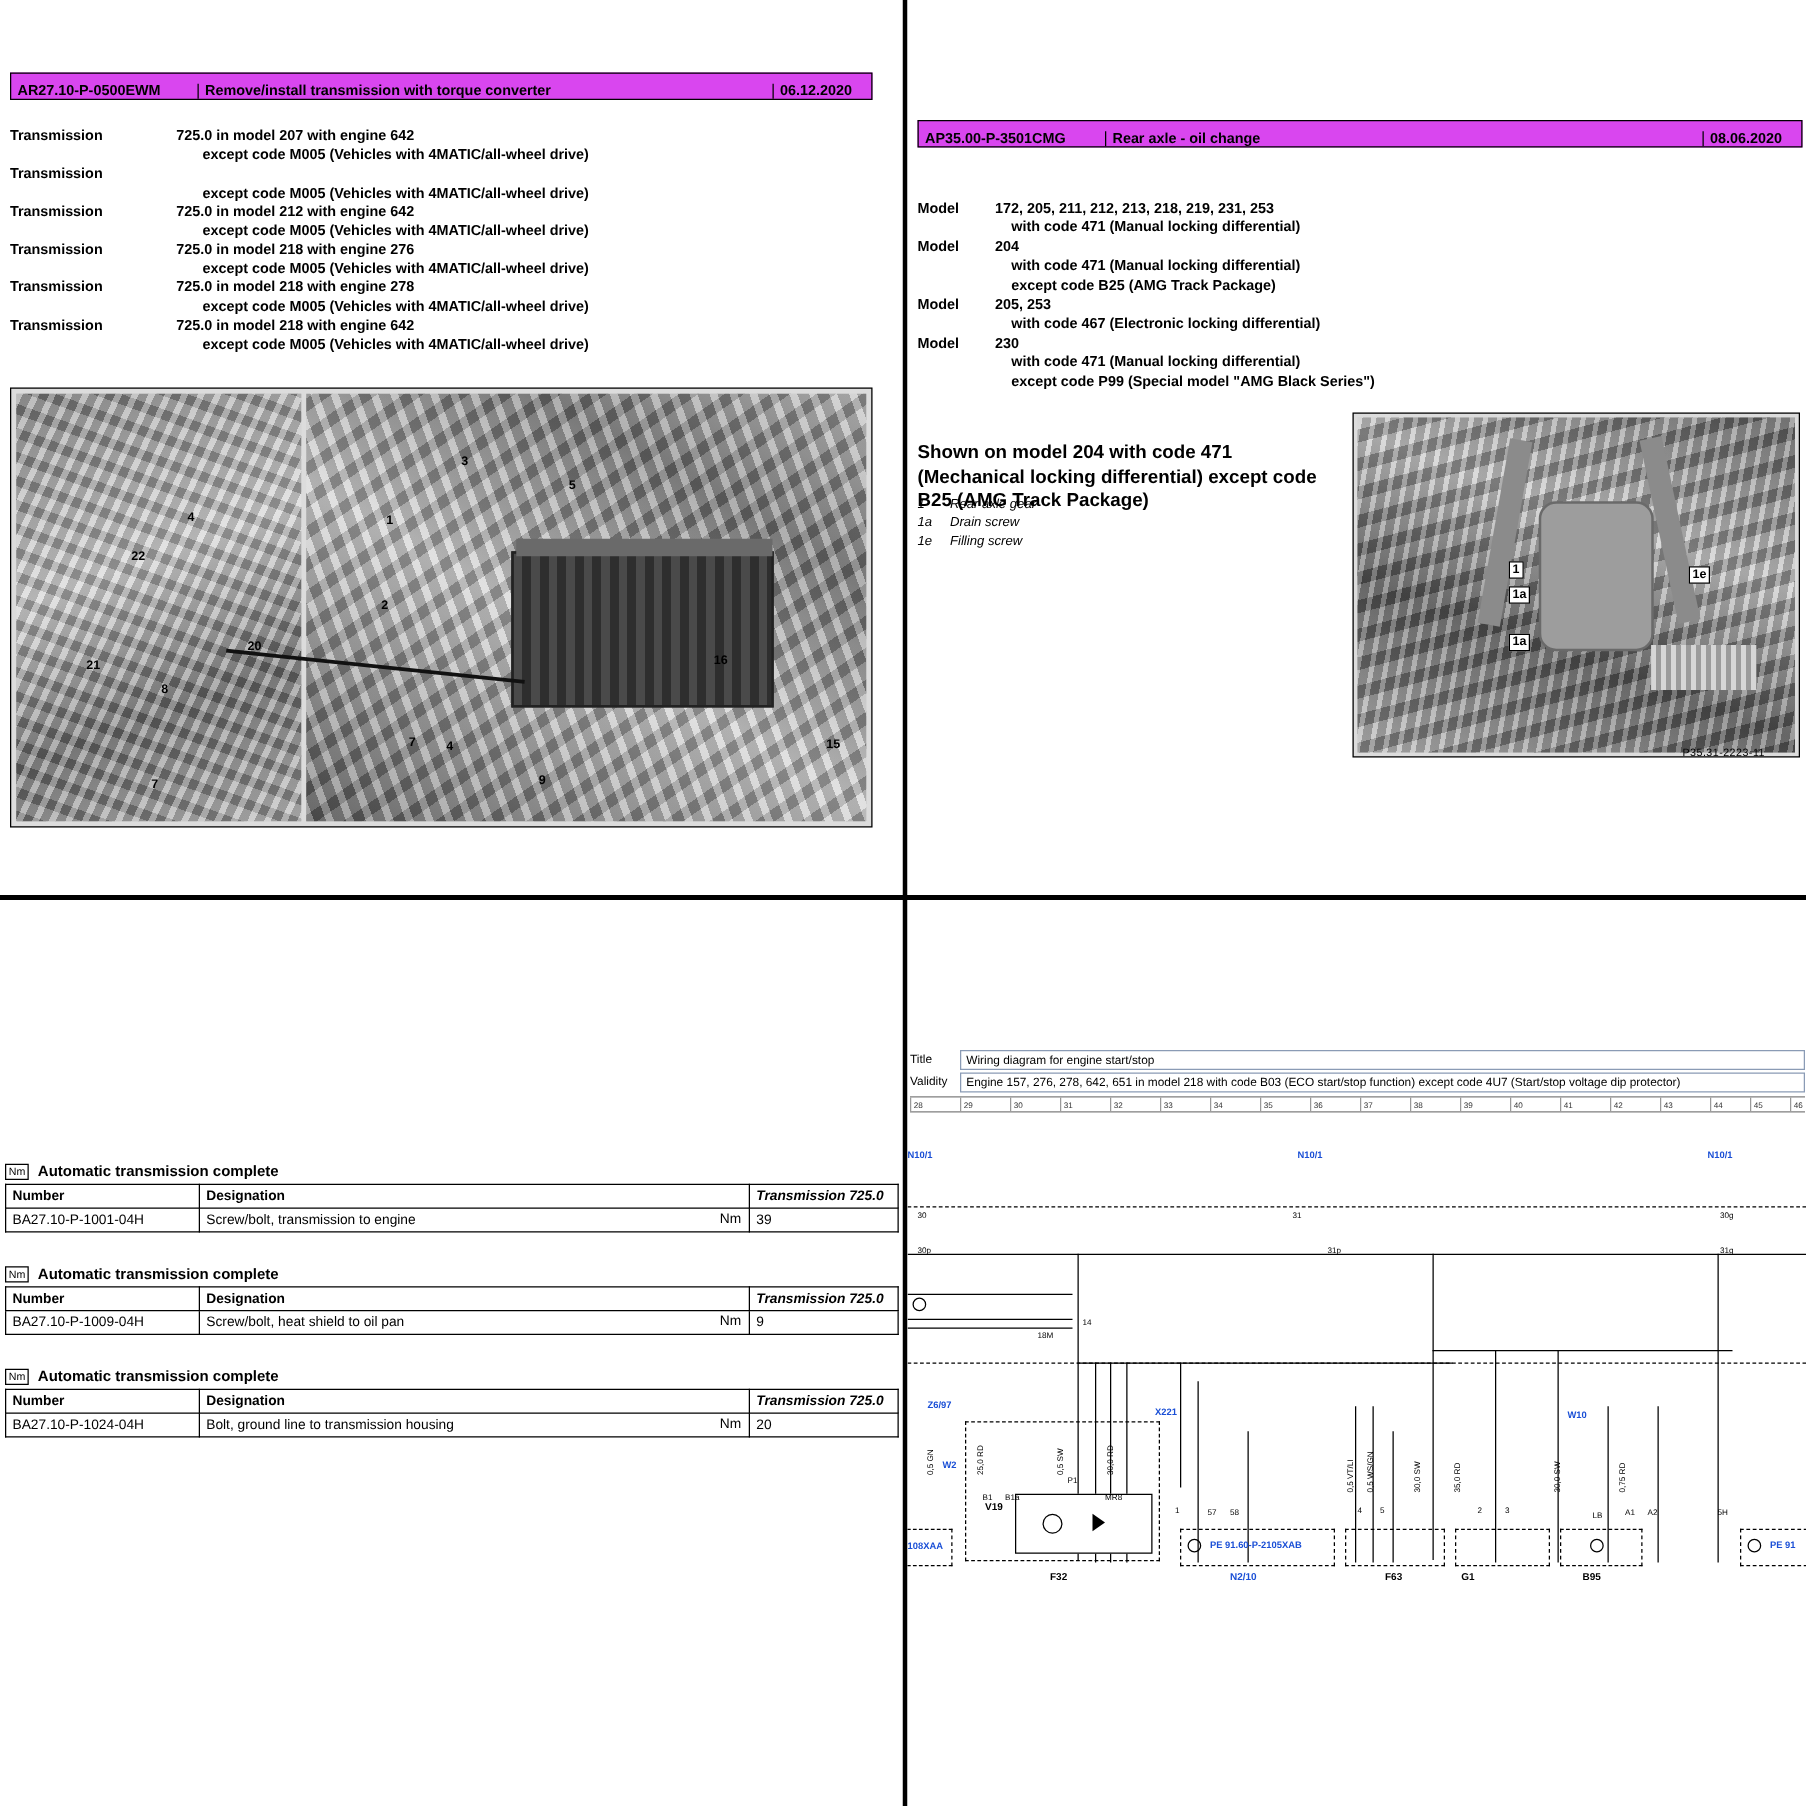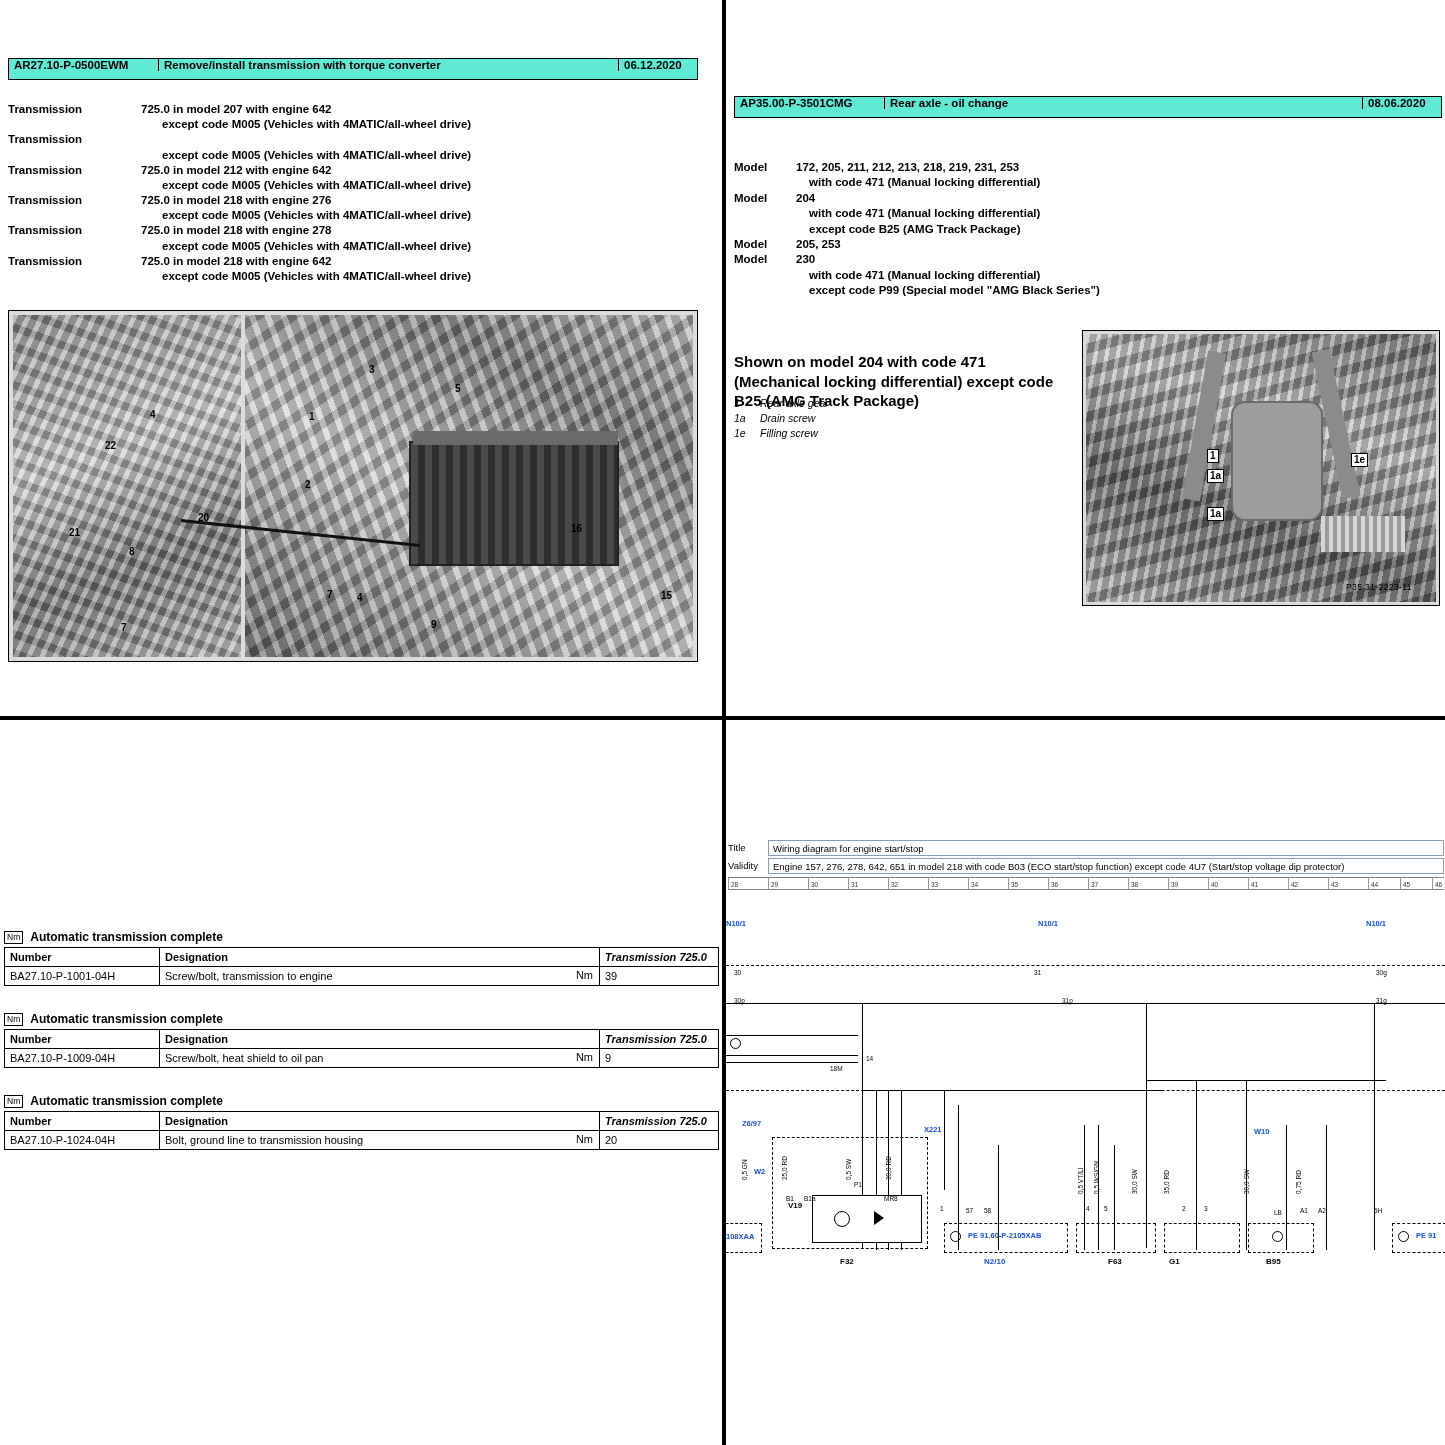--- a/index.html
+++ b/index.html
@@ -38,22 +38,22 @@
   .q-bl { left: 0; top: 720px; width: 722px; height: 725px; }
   .q-br { left: 726px; top: 720px; width: 719px; height: 725px; }
 
   
   .dochead {
     display: flex;
     border: 1.5px solid #000;
     font-size: 11.5px;
     font-weight: bold;
     height: 22px;
-    align-items: flex-start;
-    background: #5eead4;
+    align-items: flex-end;
+    background: #d946ef;
   }
   .dochead > div {
     display: flex;
     align-items: center;
     padding: 0 5px;
     border-right: 1.5px solid #000;
     white-space: nowrap;
     overflow: hidden;
   }
   .dochead > div:last-child { border-right: none; }
@@ -334,20 +334,21 @@
       <div class="model-row">
           <div class="model-label">Model</div>
           <div>204</div>
         </div>
       <div class="model-sub2">with code 471 (Manual locking differential)</div>
       <div class="model-sub2">except code B25 (AMG Track Package)</div>
       <div class="model-row">
           <div class="model-label">Model</div>
           <div>205, 253</div>
         </div>
+      <div class="model-sub2">with code 467 (Electronic locking differential)</div>
       <div class="model-row">
           <div class="model-label">Model</div>
           <div>230</div>
         </div>
       <div class="model-sub2">with code 471 (Manual locking differential)</div>
       <div class="model-sub2">except code P99 (Special model "AMG Black Series")</div>
     </div>
 
     <div class="shown-note" style="position:absolute;left:8px;top:352px;width:320px;">Shown on model 204 with code 471 (Mechanical locking differential) except code B25 (AMG Track Package)</div>
 
@@ -374,21 +375,21 @@
       <div style="position:absolute;left:244px;top:18px;width:18px;height:150px;background:#8b8b8b;transform:rotate(-12deg);"></div>
       <div style="position:absolute;left:238px;top:185px;width:84px;height:36px;background:#c3c3c3;
                   background-image:repeating-linear-gradient(90deg,#d6d6d6 0 4px,#9b9b9b 4px 8px);"></div>
 
       <div class="numtag box" style="left:124px;top:118px;">1</div>
       <div class="numtag box" style="left:268px;top:122px;">1e</div>
       <div class="numtag box" style="left:124px;top:138px;">1a</div>
       <div class="numtag box" style="left:124px;top:176px;">1a</div>
     </div>
 
-    <div class="figref" style="position:absolute;left:610px;top:582px;padding-left:10px;">P35.31-2223-11</div>
+    <div class="figref" style="position:absolute;left:610px;top:597px;padding-left:10px;">P35.31-2223-11</div>
   </div>
 
   <div class="quad q-bl">
     <div style="position:absolute;left:4px;top:210px;width:716px;">
 
       <div class="torque-group">
         <div class="tq-head">
           <span class="nm-badge">Nm</span>
           <span class="tq-title">Automatic transmission complete</span>
         </div>

